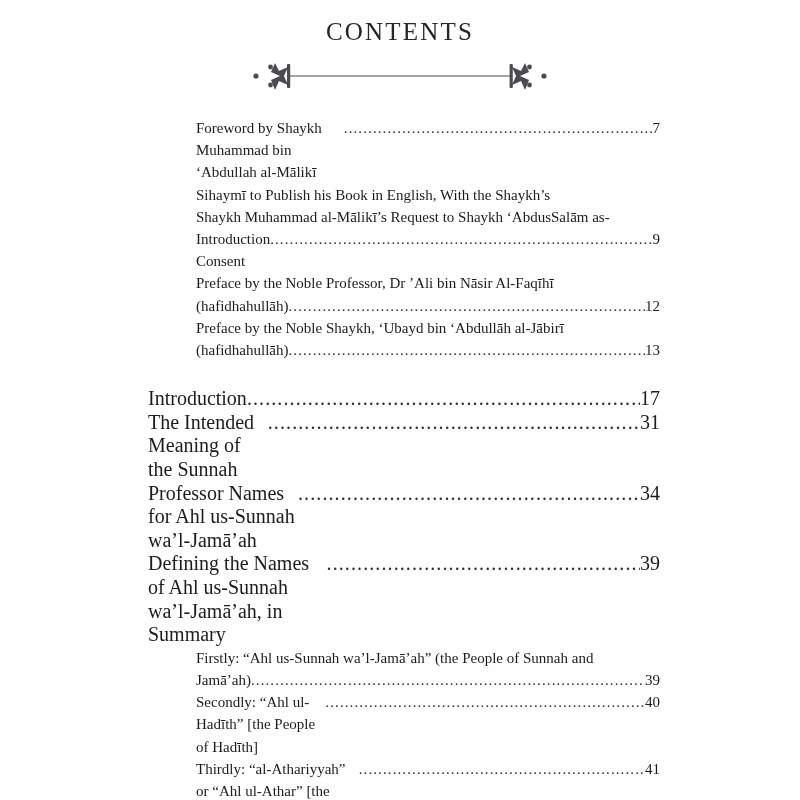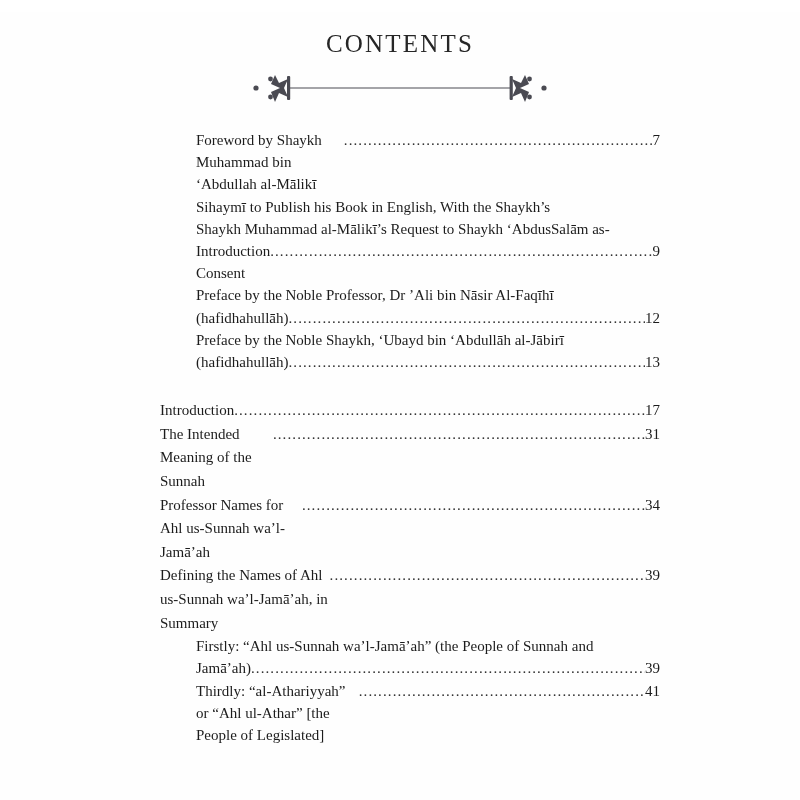--- a/index.html
+++ b/index.html
@@ -23,21 +23,21 @@
     padding: 0;
     background: #fefefe;
   }
 
   
   .toc-title {
     text-align: center;
     font-size: 25px;
     letter-spacing: 2.2px;
     color: #262626;
-    margin: 12px;
+    margin: 0;
     padding-top: 18px;
     font-weight: normal;
     font-family: "Liberation Serif", "DejaVu Serif", serif;
   }
 
   
   .ornament {
     margin: 13px auto 0 auto;
     width: 300px;
     height: 34px;
@@ -65,23 +65,23 @@
   .entry {
     display: block;
     margin: 0;
     padding: 0;
     position: relative;
     text-align: left;
   }
 
   
   .entry.lvl1 {
-    font-size: 15px;
+    font-size: 20px;
     line-height: 23.6px;
-    margin-left: 12px;
+    margin-left: 0;
     padding-right: 0;
   }
   
   .entry.lvl2 {
     font-size: 15px;
     line-height: 22.2px;
     margin-left: 48px;
   }
 
   
@@ -212,20 +212,27 @@
         <div class="entry lvl2">
           <div class="cont">Firstly: “Ahl us-Sunnah wa’l-Jamā’ah” (the People of Sunnah and</div>
           <div class="row">
             <span class="txt">Jamā’ah)</span>
             <span class="leader"></span>
             <span class="pg">39</span>
           </div>
         </div>
         <div class="entry lvl2">
           <div class="row">
+            <span class="txt">Secondly: “Ahl ul-Hadīth” [the People of Hadīth]</span>
+            <span class="leader"></span>
+            <span class="pg">40</span>
+          </div>
+        </div>
+        <div class="entry lvl2">
+          <div class="row">
             <span class="txt">Thirdly: “al-Athariyyah” or “Ahl ul-Athar” [the People of Legislated]</span>
             <span class="leader"></span>
             <span class="pg">41</span>
           </div>
         </div>
       </div>
   </div>
 
 </div>
 

